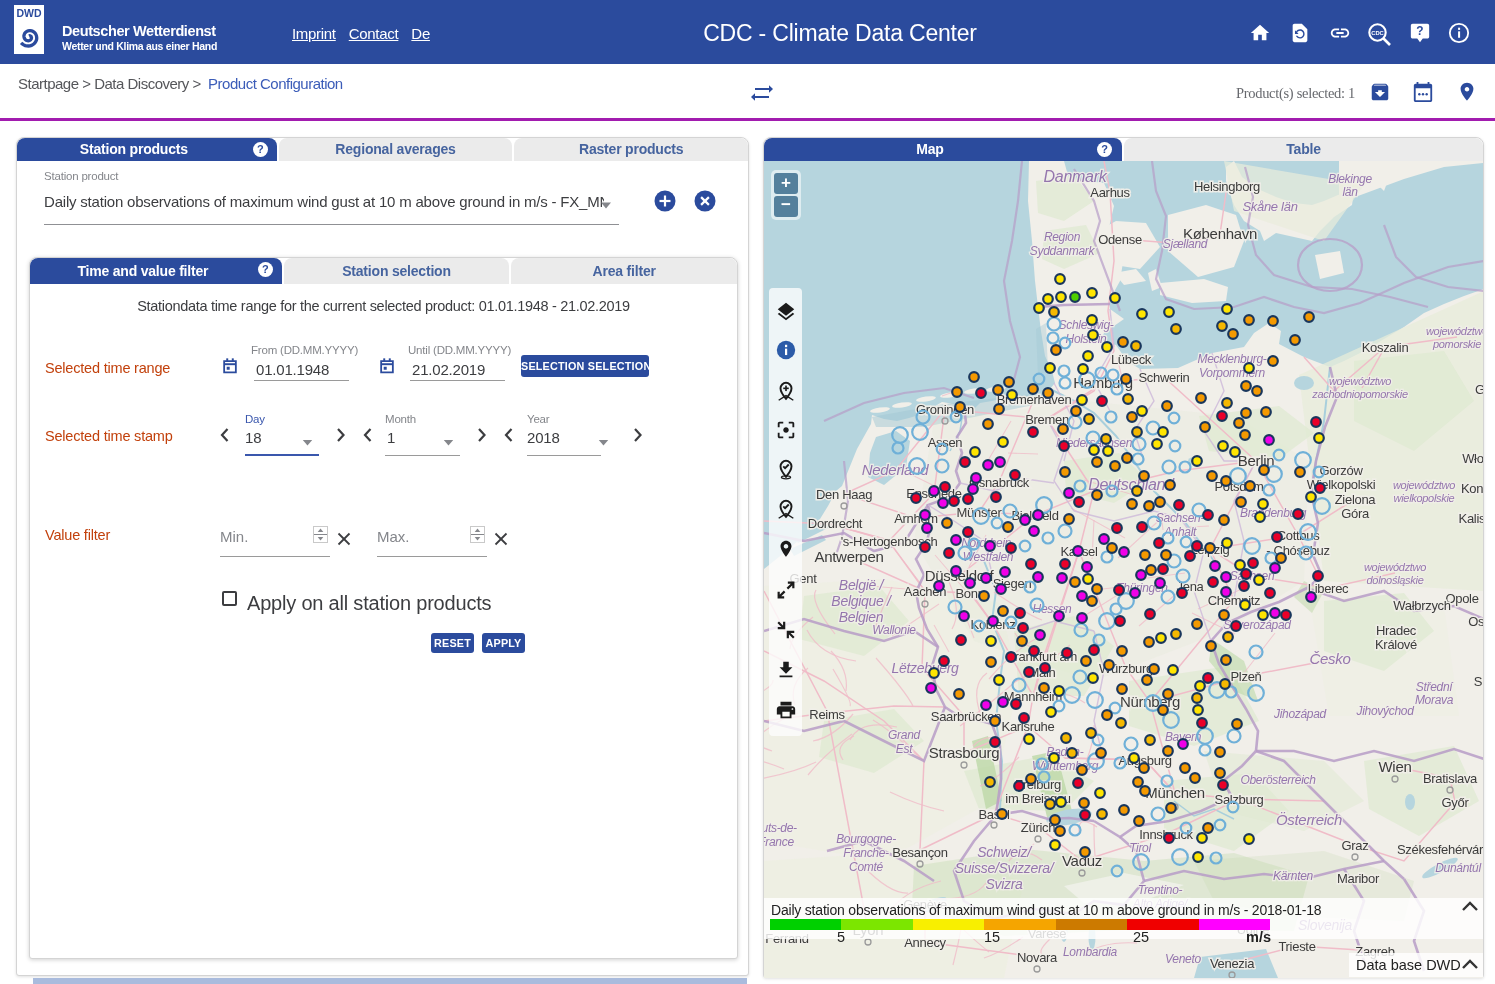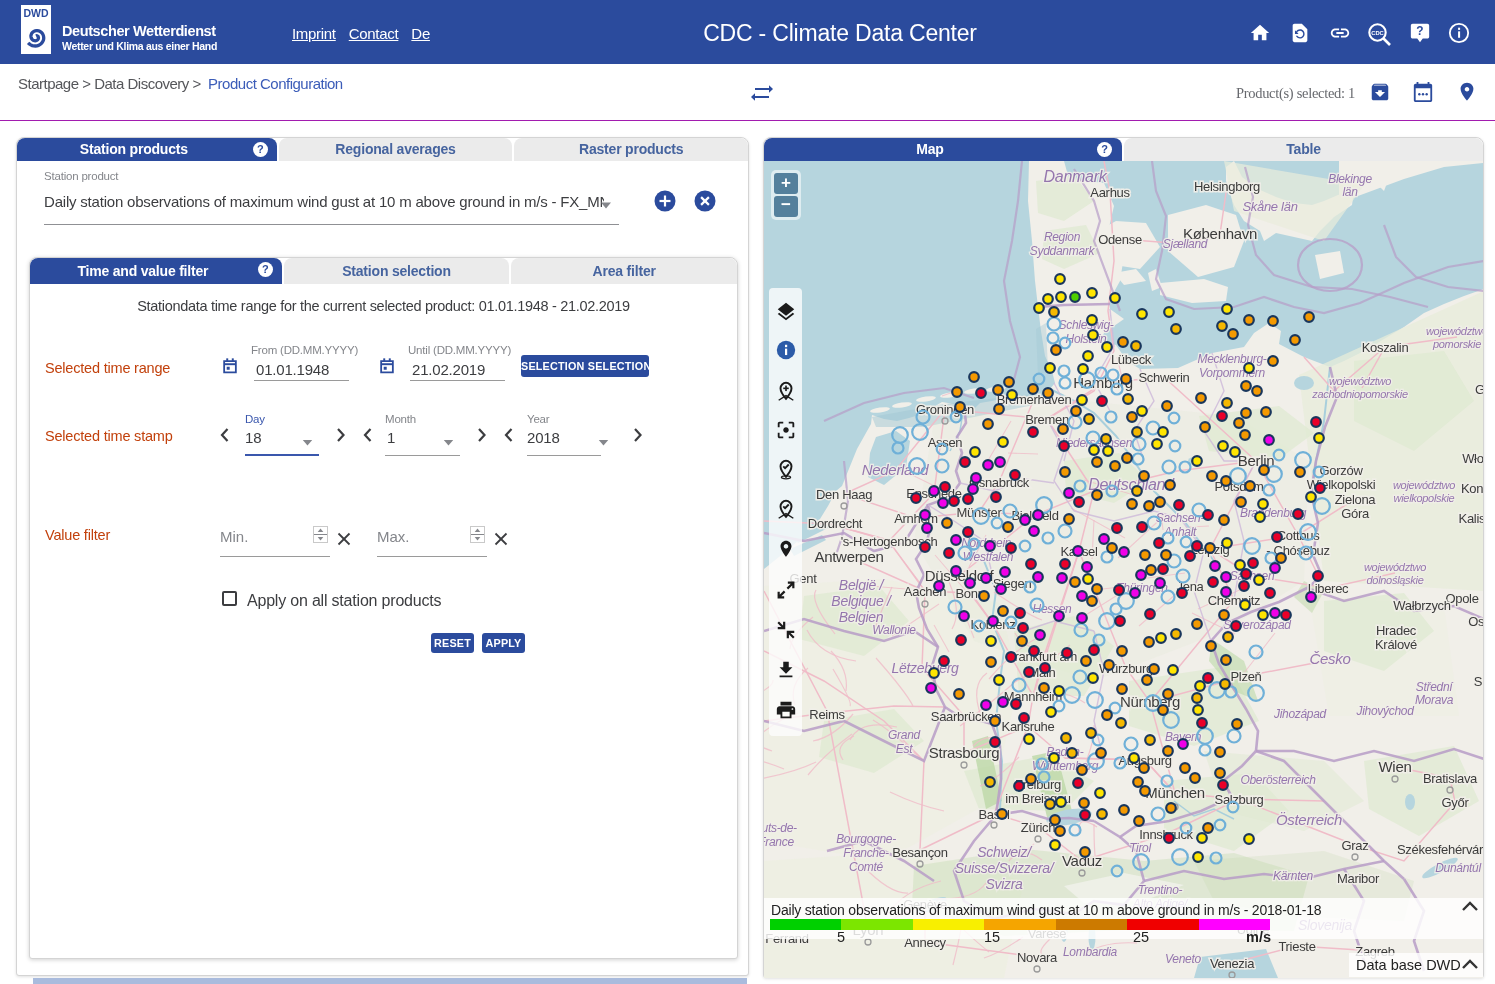--- a/index.html
+++ b/index.html
@@ -1,26 +1,26 @@
 <!DOCTYPE html>
 <html><head><meta charset="utf-8">
 <style>
 *{margin:0;padding:0;box-sizing:border-box}
 html,body{width:1495px;height:984px;overflow:hidden;background:#fff;
  font-family:"Liberation Sans",sans-serif;}
 .hdr{position:absolute;left:0;top:0;width:1495px;height:64px;background:#2b4b9d;}
-.logo{position:absolute;left:21px;top:5px;width:30px;height:49px;background:#fff;}
+.logo{position:absolute;left:14px;top:5px;width:30px;height:49px;background:#fff;}
 .logo .dwd{position:absolute;left:0;top:2px;width:30px;text-align:center;color:#2b4b9d;font-size:10.5px;font-weight:bold;letter-spacing:0px;}
 .h1{position:absolute;left:62px;top:23px;color:#fff;font-size:14.5px;font-weight:bold;letter-spacing:-0.4px;}
 .h2{position:absolute;left:62px;top:40px;color:#fff;font-size:10.5px;font-weight:bold;letter-spacing:-0.3px;}
 .nav{position:absolute;left:292px;top:25px;color:#fff;font-size:15px;letter-spacing:-0.3px;text-decoration:underline;}
 .nav span{margin-right:13px;}
 .cdct{position:absolute;left:700px;top:20px;width:280px;text-align:center;color:#fff;font-size:23px;font-weight:500;letter-spacing:-0.2px;}
 .hic{position:absolute;top:22px;}
-.crumb{position:absolute;left:0;top:64px;width:1495px;height:57px;background:#fff;border-bottom:1px solid #a21caf;}
+.crumb{position:absolute;left:0;top:64px;width:1495px;height:57px;background:#fff;border-bottom:3px solid #a21caf;}
 .crumb .bc{position:absolute;left:18px;top:11px;font-size:15px;letter-spacing:-0.5px;color:#55565a;}
 .crumb .bc a{color:#3b5cb8;text-decoration:none;}
 .psel{position:absolute;left:1155px;top:21px;width:200px;text-align:right;font-size:14.5px;letter-spacing:-0.3px;color:#67696e;font-family:Liberation Serif, serif;}
 .card{position:absolute;background:#fff;border:1px solid #d4d4d4;border-radius:3px;box-shadow:0 1px 3px rgba(0,0,0,0.12);}
 .tabs{position:absolute;left:0;top:0;right:0;height:23px;display:flex;}
 .tab{flex:1;height:23px;line-height:23px;text-align:center;font-size:14px;font-weight:bold;letter-spacing:-0.2px;color:#46649f;background:#ebebeb;border-radius:8px 8px 0 0;position:relative;}
 .tab.on{background:#2b4b9d;color:#fff;padding-right:26px;}
 .tab .qm{position:absolute;right:9px;top:4px;width:15px;height:15px;line-height:15px;border-radius:50%;background:#fff;color:#2b4b9d;font-size:11px;font-weight:bold;}
 .lbl{color:#84868b;font-size:11.5px;letter-spacing:-0.2px;}
 .blbl{color:#3a57ad;font-size:11.5px;letter-spacing:-0.2px;}
@@ -203,21 +203,21 @@
         <path fill="#85878c" d="M7.5 14.4 4.7 11h5.6z"></path>
       </svg>
       <svg class="abs" style="left:464px;top:274px" width="14" height="14" viewBox="0 0 14 14">
         <g stroke="#3c3d40" stroke-width="1.8">
           <line x1="1.5" y1="1.5" x2="12.5" y2="12.5"></line>
           <line x1="12.5" y1="1.5" x2="1.5" y2="12.5"></line>
         </g>
       </svg>
       <div class="abs" style="left:347px;top:298px;width:110px;border-bottom:1px solid #9a9a9a"></div>
       <div class="abs" style="left:192px;top:333px;width:15px;height:15px;border:2px solid #3c3d40;border-radius:2px"></div>
-      <div class="abs" style="left:217px;top:334px;font-size:16px;letter-spacing:-0.2px;color:#3c3d40">Apply on all station products</div>
+      <div class="abs" style="left:217px;top:334px;font-size:20px;letter-spacing:-0.2px;color:#3c3d40">Apply on all station products</div>
       <div class="abs btn" style="left:401px;top:375px;width:43px;height:20px;line-height:20px">RESET</div>
       <div class="abs btn" style="left:452px;top:375px;width:43px;height:20px;line-height:20px">APPLY</div>
     </div>
   </div>
 <div class="abs" style="left:33px;top:978px;width:714px;height:6px;background:#a9bbdd"></div>
 <div class="card" style="left:763px;top:137px;width:721px;height:841px;border-radius:8px 8px 3px 3px">
     <div class="tabs">
       <div class="tab on" style="flex:0 0 358px">Map<span class="qm" style="right:10px">?</span></div>
       <div class="tab" style="margin-left:2px">Table</div>
     </div>

